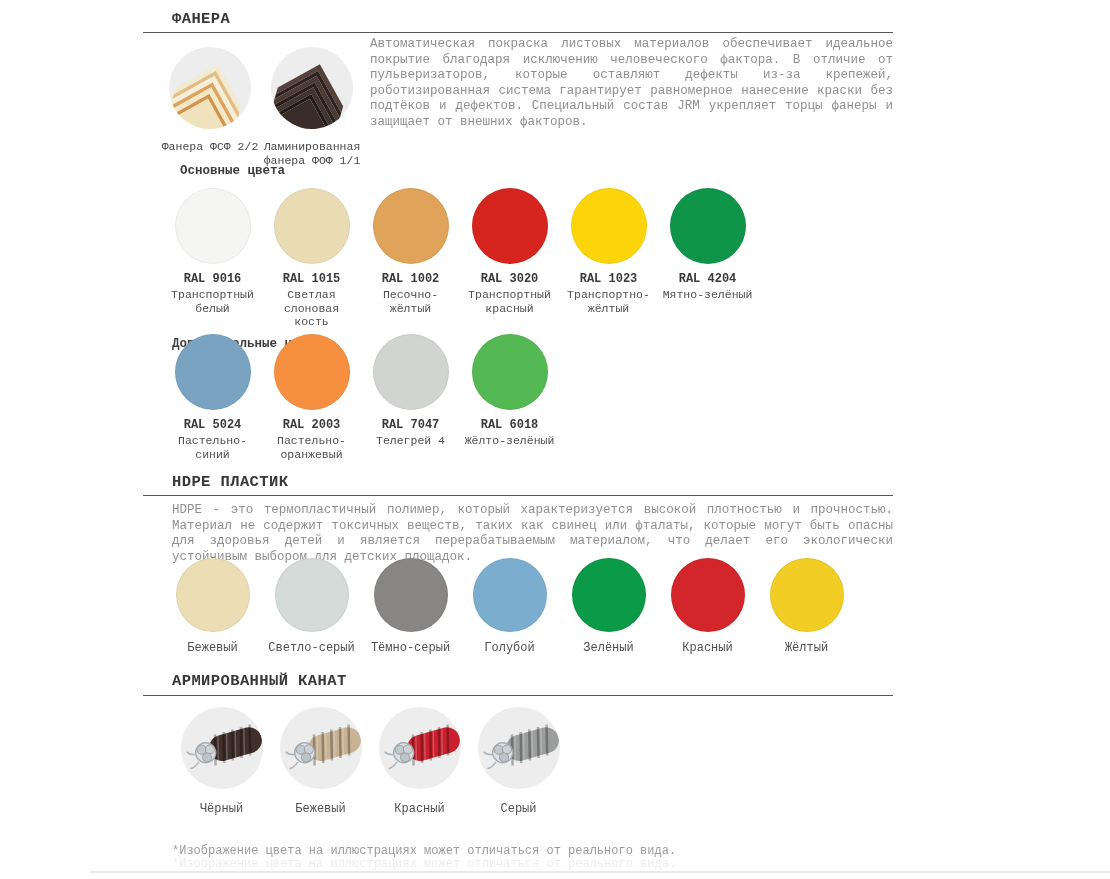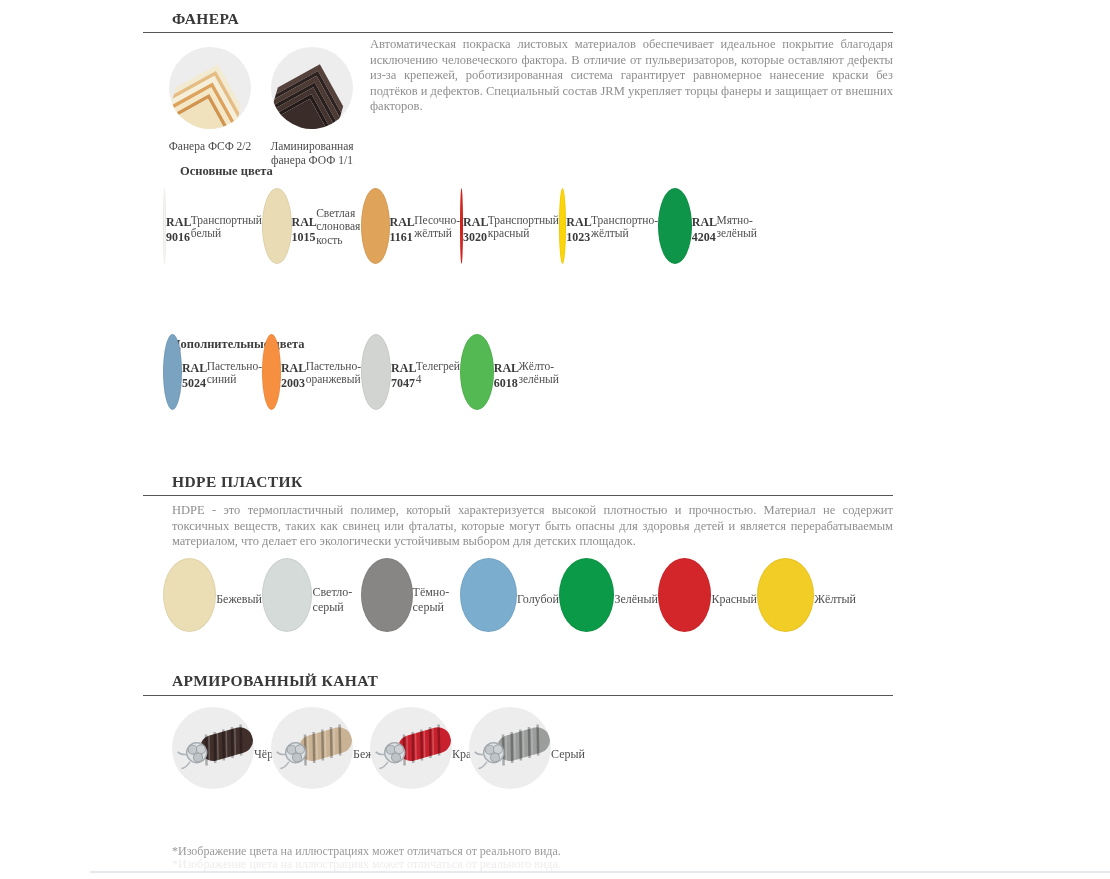--- a/index.html
+++ b/index.html
@@ -1,24 +1,24 @@
 <!DOCTYPE html>
 <html><head>
 <meta charset="utf-8">
 <style>
   html,body{margin:0;padding:0;background:#fff;}
   .page{position:relative;width:1110px;height:879px;background:#fff;overflow:hidden;
-        font-family:Liberation Serif, serif;color:#3d3d3d;}
+        font-family:Liberation Mono, monospace;color:#3d3d3d;}
   .abs{position:absolute;}
   .sec-title{font-size:15.5px;font-weight:bold;color:#383838;letter-spacing:.4px;}
   .sec-rule{height:0;border-top:1.5px solid #555;}
   .para{font-size:12.5px;line-height:15.6px;color:#8f8f8f;text-align:justify;white-space:pre-line;}
   .sub-label{font-size:12.5px;font-weight:bold;color:#3d3d3d;}
   .swatch-row{display:flex;}
-  .swatch-cell{width:99px;display:flex;flex-direction:row;align-items:center;}
+  .swatch-cell{width:99px;display:flex;flex-direction:column;align-items:center;text-align:center;}
   .circle{border-radius:50%;box-shadow:inset 0 0 0 1px rgba(0,0,0,0.05);}
   .circle.d74{width:74px;height:74px;}
   .circle.d76{width:76px;height:76px;}
   .ral-code{font-size:12px;font-weight:bold;color:#3a3a3a;margin-top:8px;}
   .ral-name{font-size:11.5px;color:#4f4f4f;line-height:13.5px;margin-top:2px;max-width:96px;}
   .hdpe-name{font-size:12px;color:#4f4f4f;margin-top:9px;}
   .mat-cell{display:flex;flex-direction:column;align-items:center;text-align:center;}
   .mat-label{font-size:11.5px;color:#4a4a4a;line-height:14px;margin-top:6px;max-width:112px;}
   .rope-name{font-size:12px;color:#4f4f4f;margin-top:8px;}
   .footnote{font-size:12px;color:#9b9b9b;}
@@ -88,21 +88,21 @@
       <div class="ral-code">RAL 9016</div>
       <div class="ral-name">Транспортный белый</div>
     </div>
     <div class="swatch-cell">
       <div class="circle d76" style="background-color: rgb(233, 220, 180);"></div>
       <div class="ral-code">RAL 1015</div>
       <div class="ral-name">Светлая слоновая кость</div>
     </div>
     <div class="swatch-cell">
       <div class="circle d76" style="background-color: rgb(223, 163, 90);"></div>
-      <div class="ral-code">RAL 1161</div>
+      <div class="ral-code">RAL 1002</div>
       <div class="ral-name">Песочно-жёлтый</div>
     </div>
     <div class="swatch-cell">
       <div class="circle d76" style="background-color: rgb(214, 37, 30);"></div>
       <div class="ral-code">RAL 3020</div>
       <div class="ral-name">Транспортный красный</div>
     </div>
     <div class="swatch-cell">
       <div class="circle d76" style="background-color: rgb(251, 212, 9);"></div>
       <div class="ral-code">RAL 1023</div>

